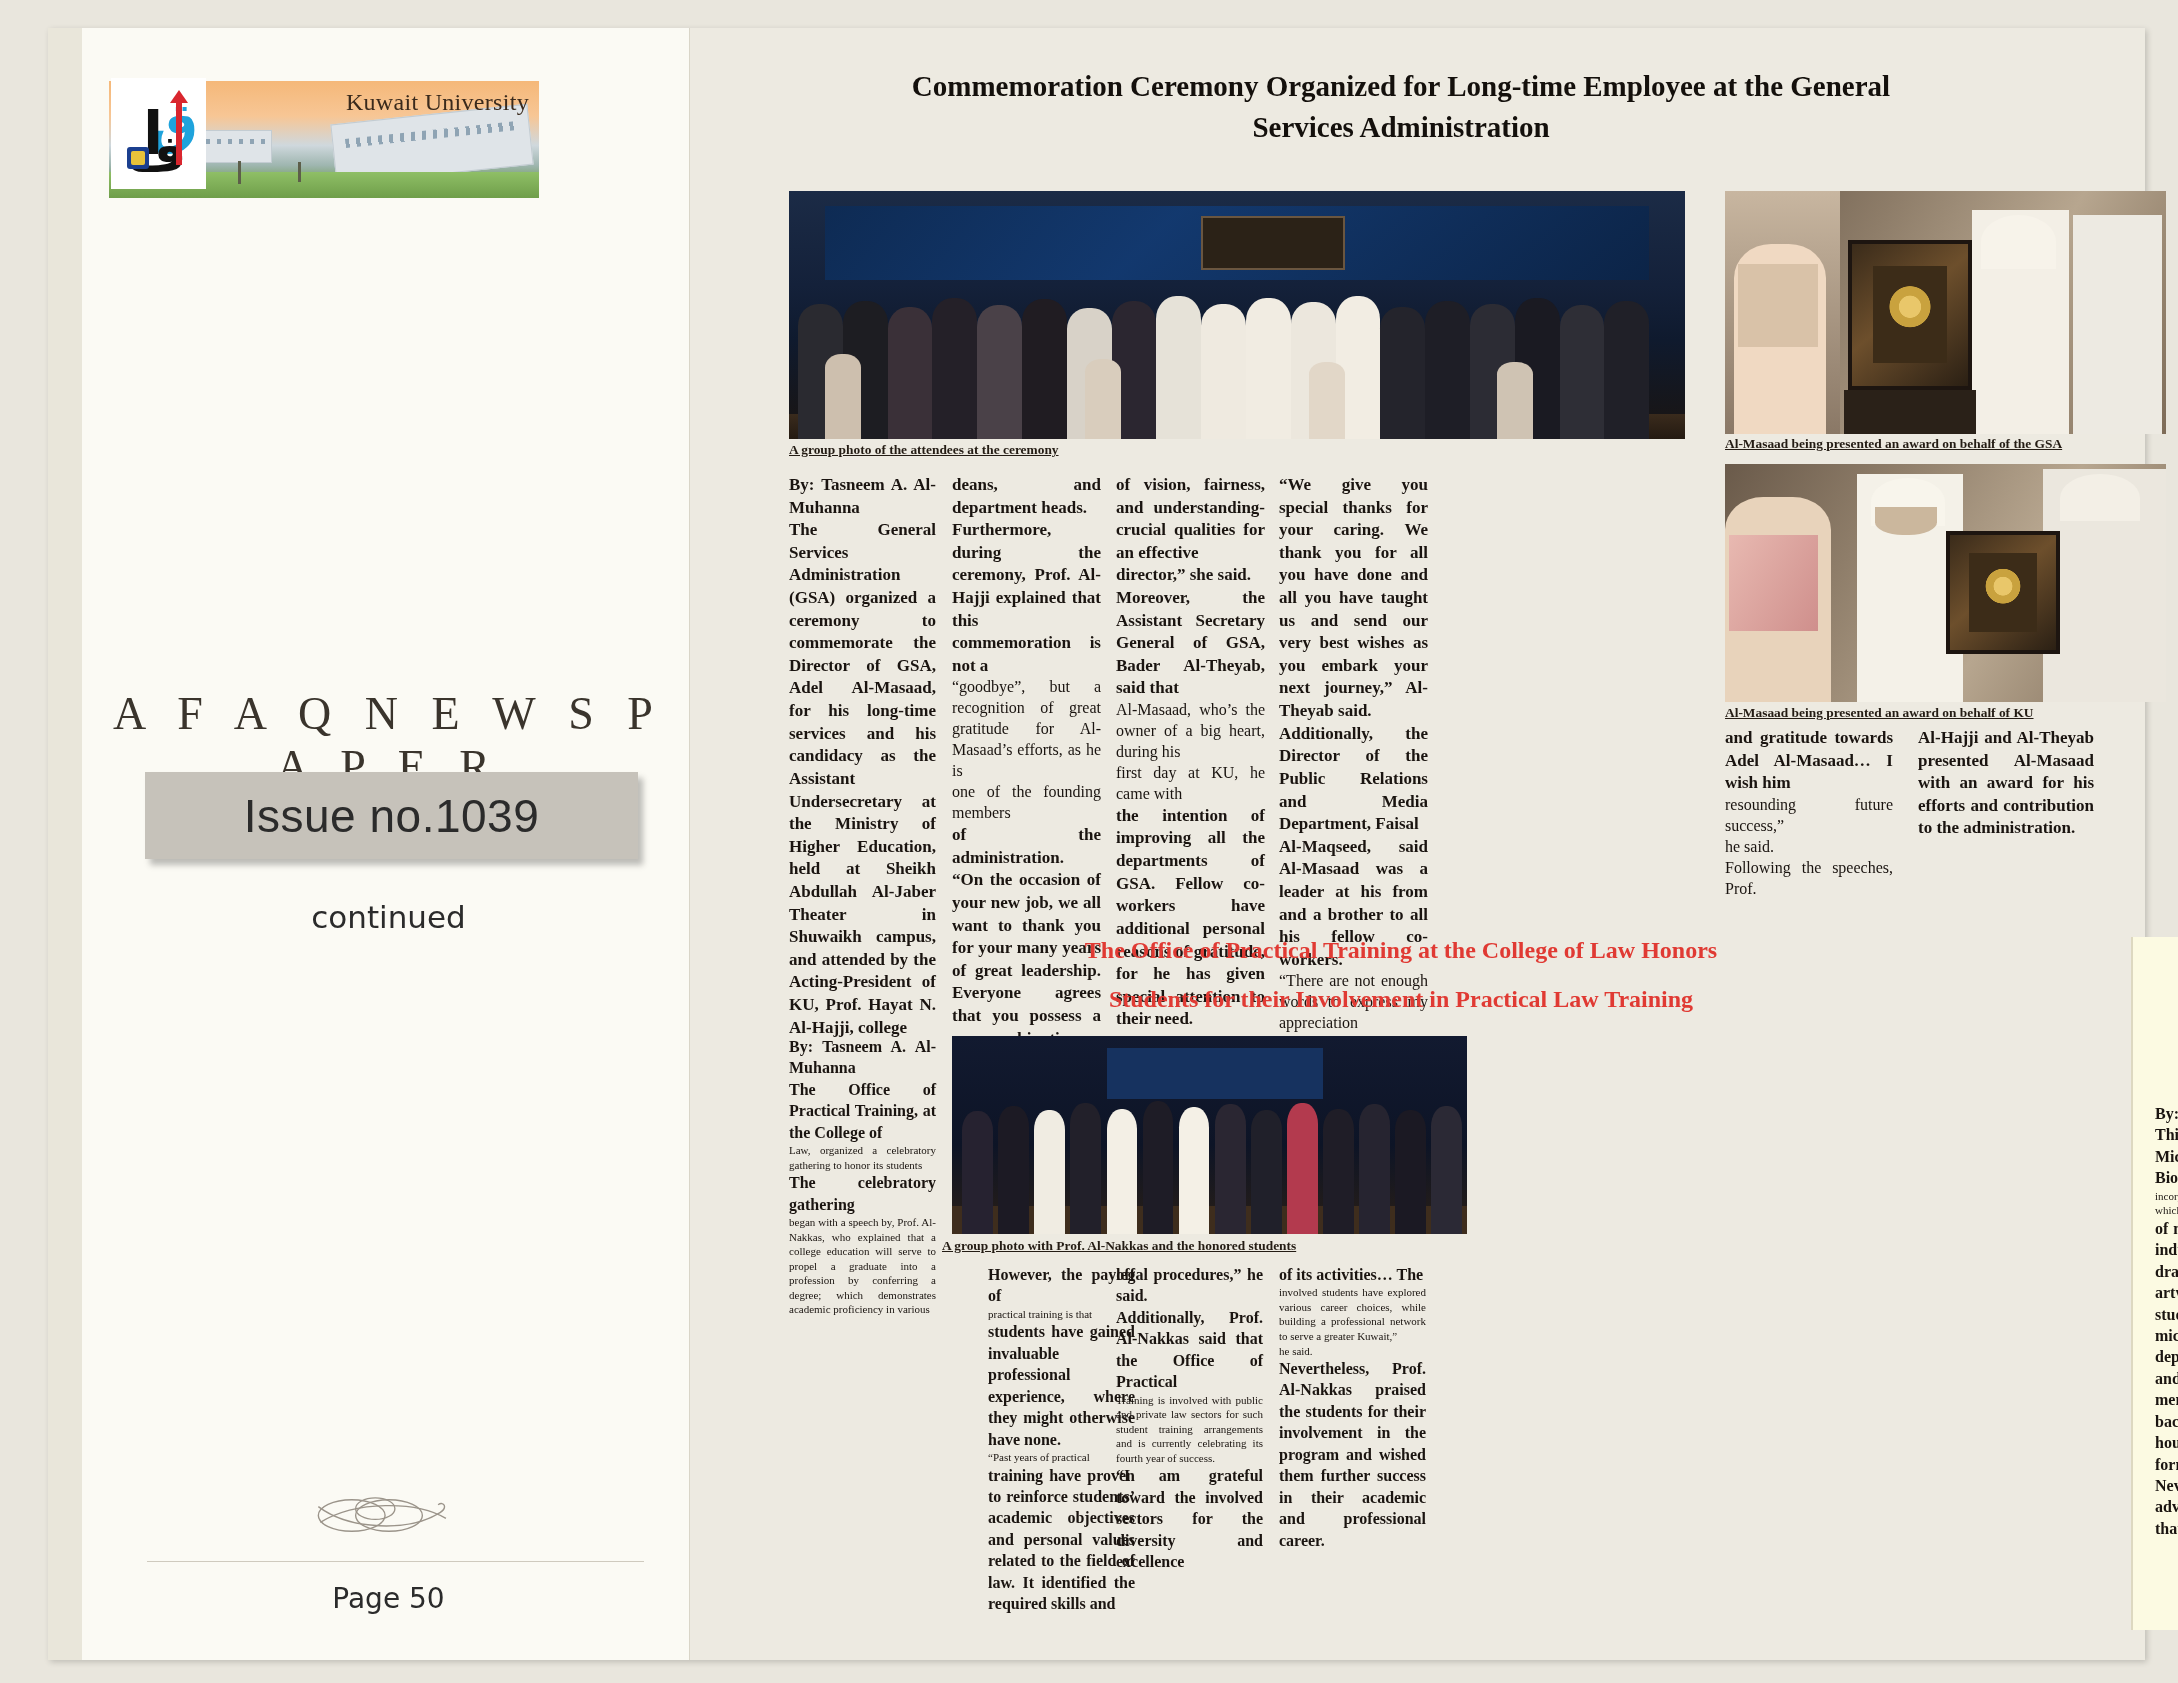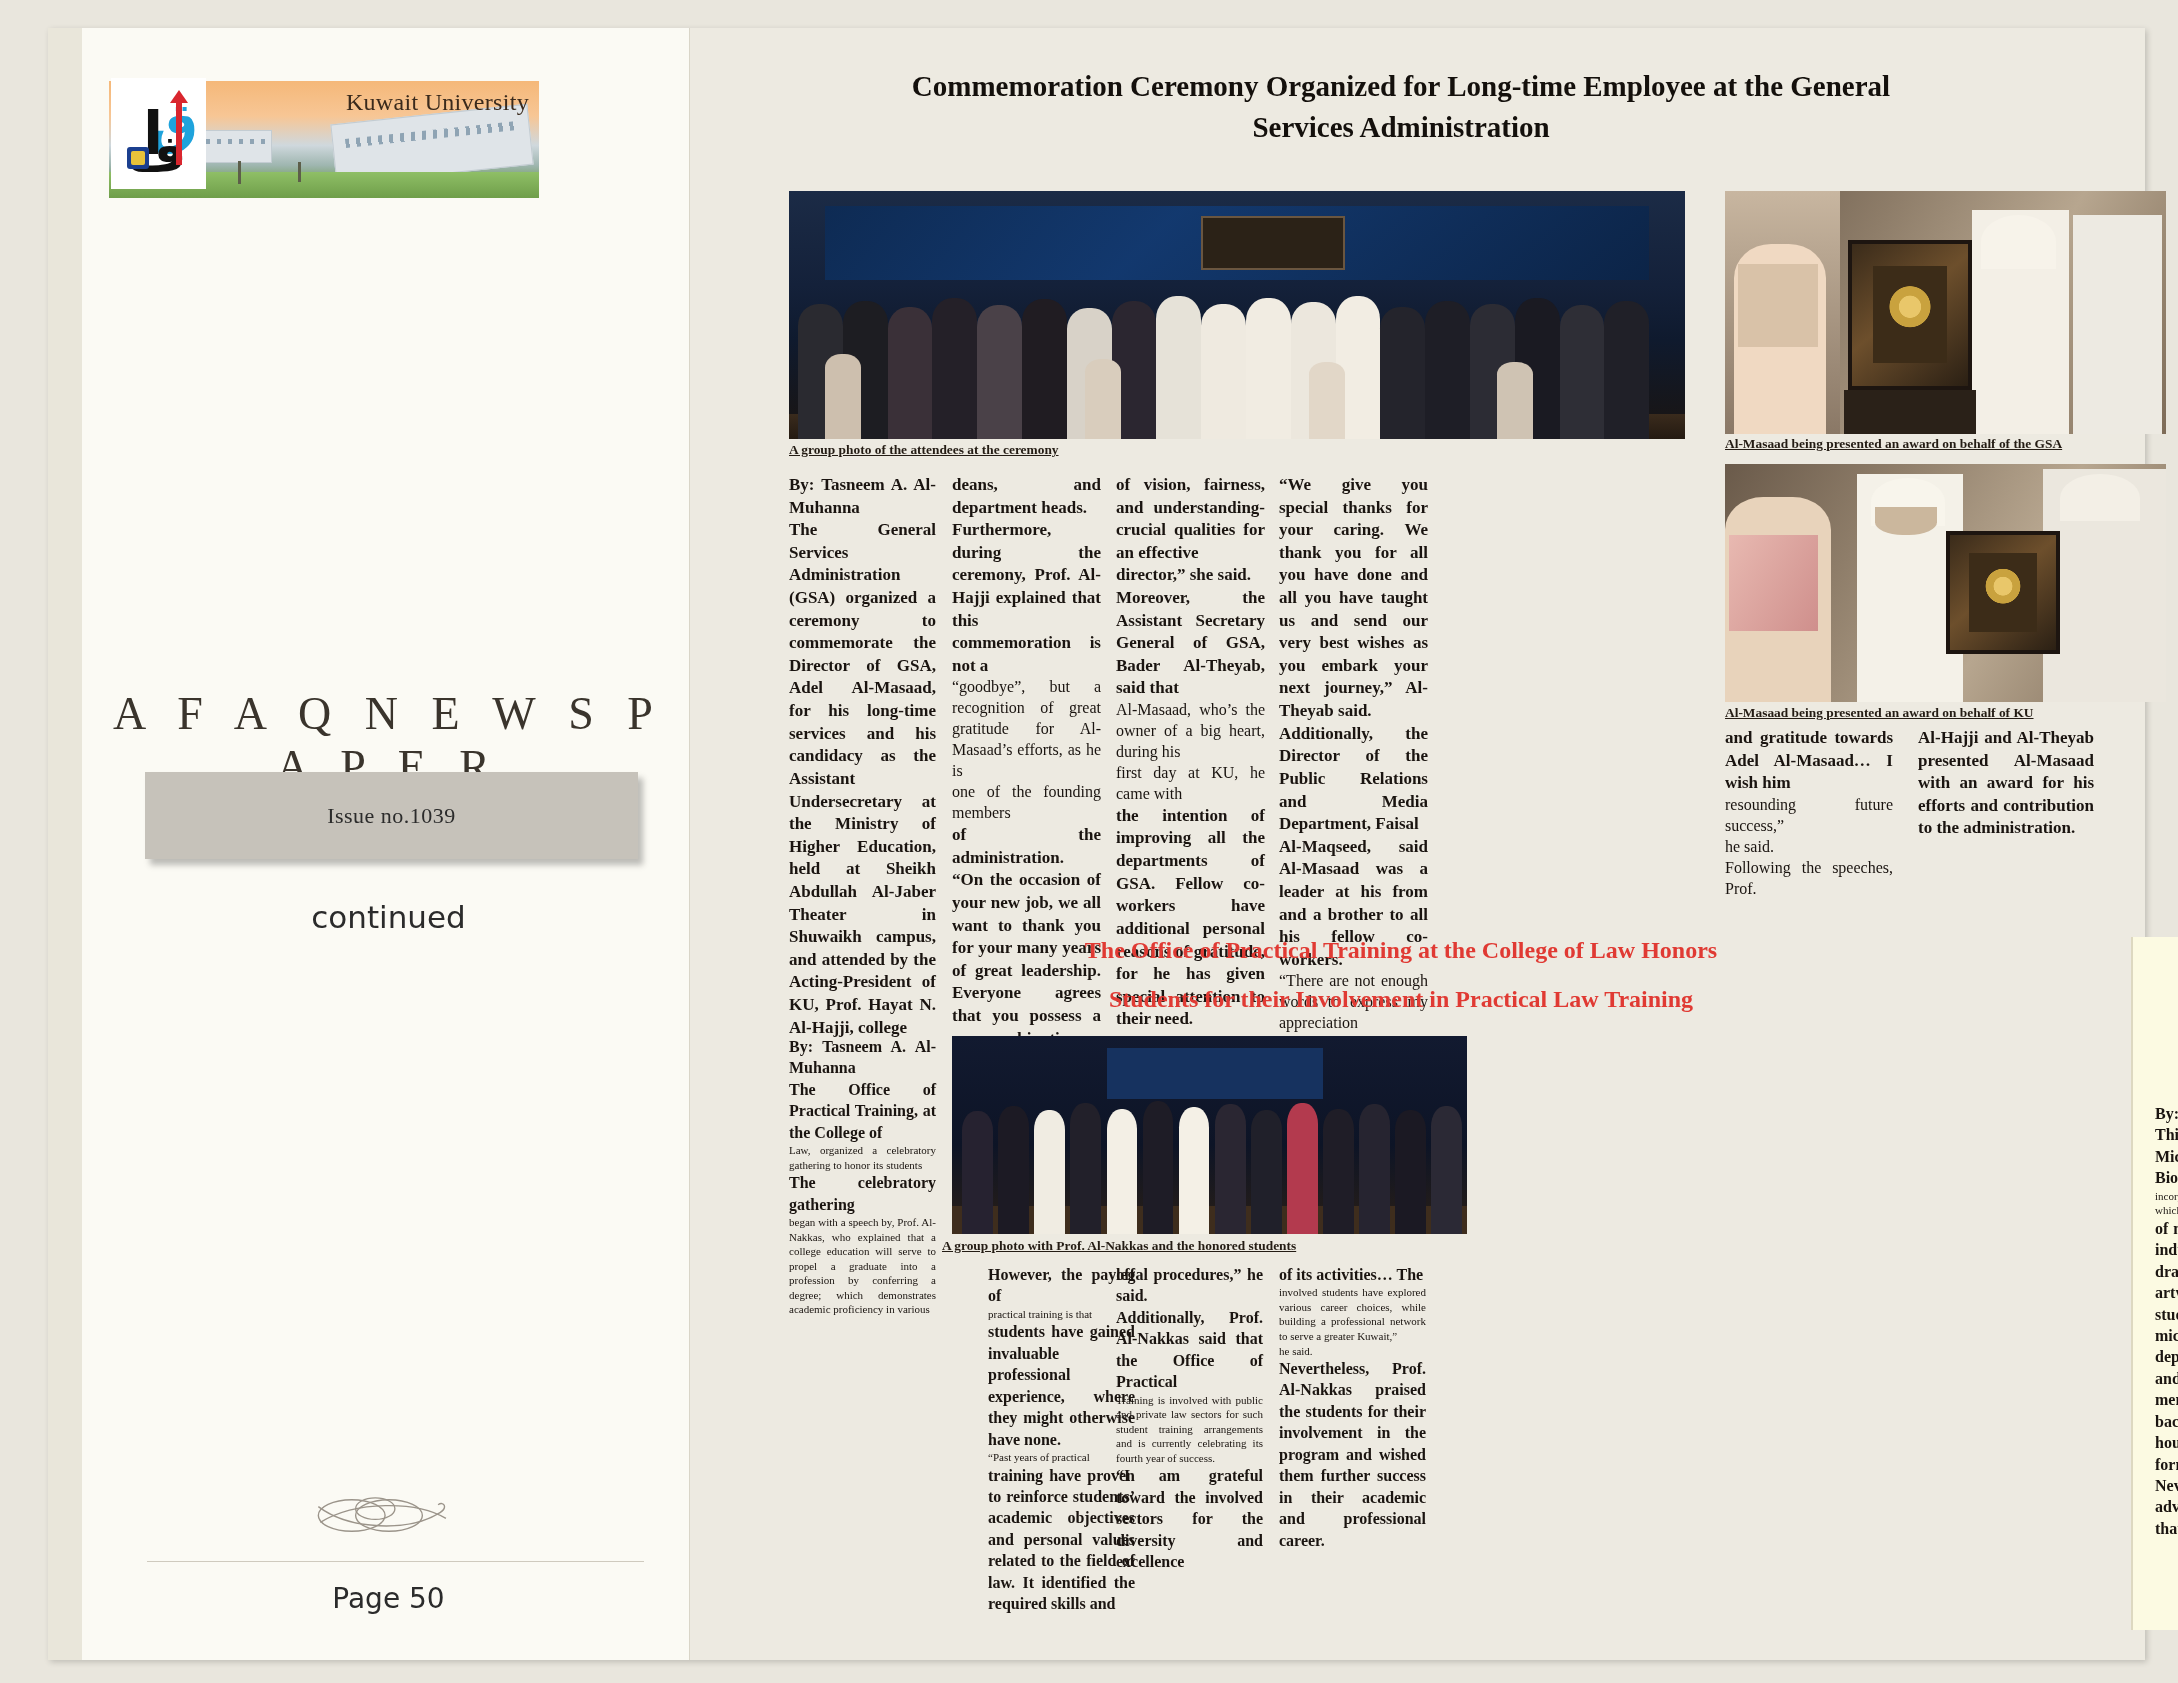--- a/index.html
+++ b/index.html
@@ -86,22 +86,22 @@
     color: #3a342c; padding-left: 40px;
   }
   #issue-box {
     position: absolute; left: 97px; top: 744px;
     width: 493px; height: 87px;
     background: #c6c2ba;
     box-shadow: 5px 6px 6px rgba(0,0,0,0.25);
     display: flex; align-items: center; justify-content: center;
   }
   #issue-text {
-    font-family: Liberation Serif, serif;
-    font-size: 22px; color: #2b2b2b; letter-spacing: 0.5px;
+    font-family: Liberation Sans, sans-serif;
+    font-size: 46px; color: #2b2b2b; letter-spacing: 0.5px;
   }
   #continued {
     position: absolute; left: 0; top: 871px; width: 100%;
     text-align: center; padding-left: 40px;
     font-family: "DejaVu Sans", sans-serif;
     font-size: 31px; color: #2b2b2b;
   }
   #flourish {
     position: absolute; left: 0; top: 1461px; width: 100%;
     text-align: center; padding-left: 40px;

